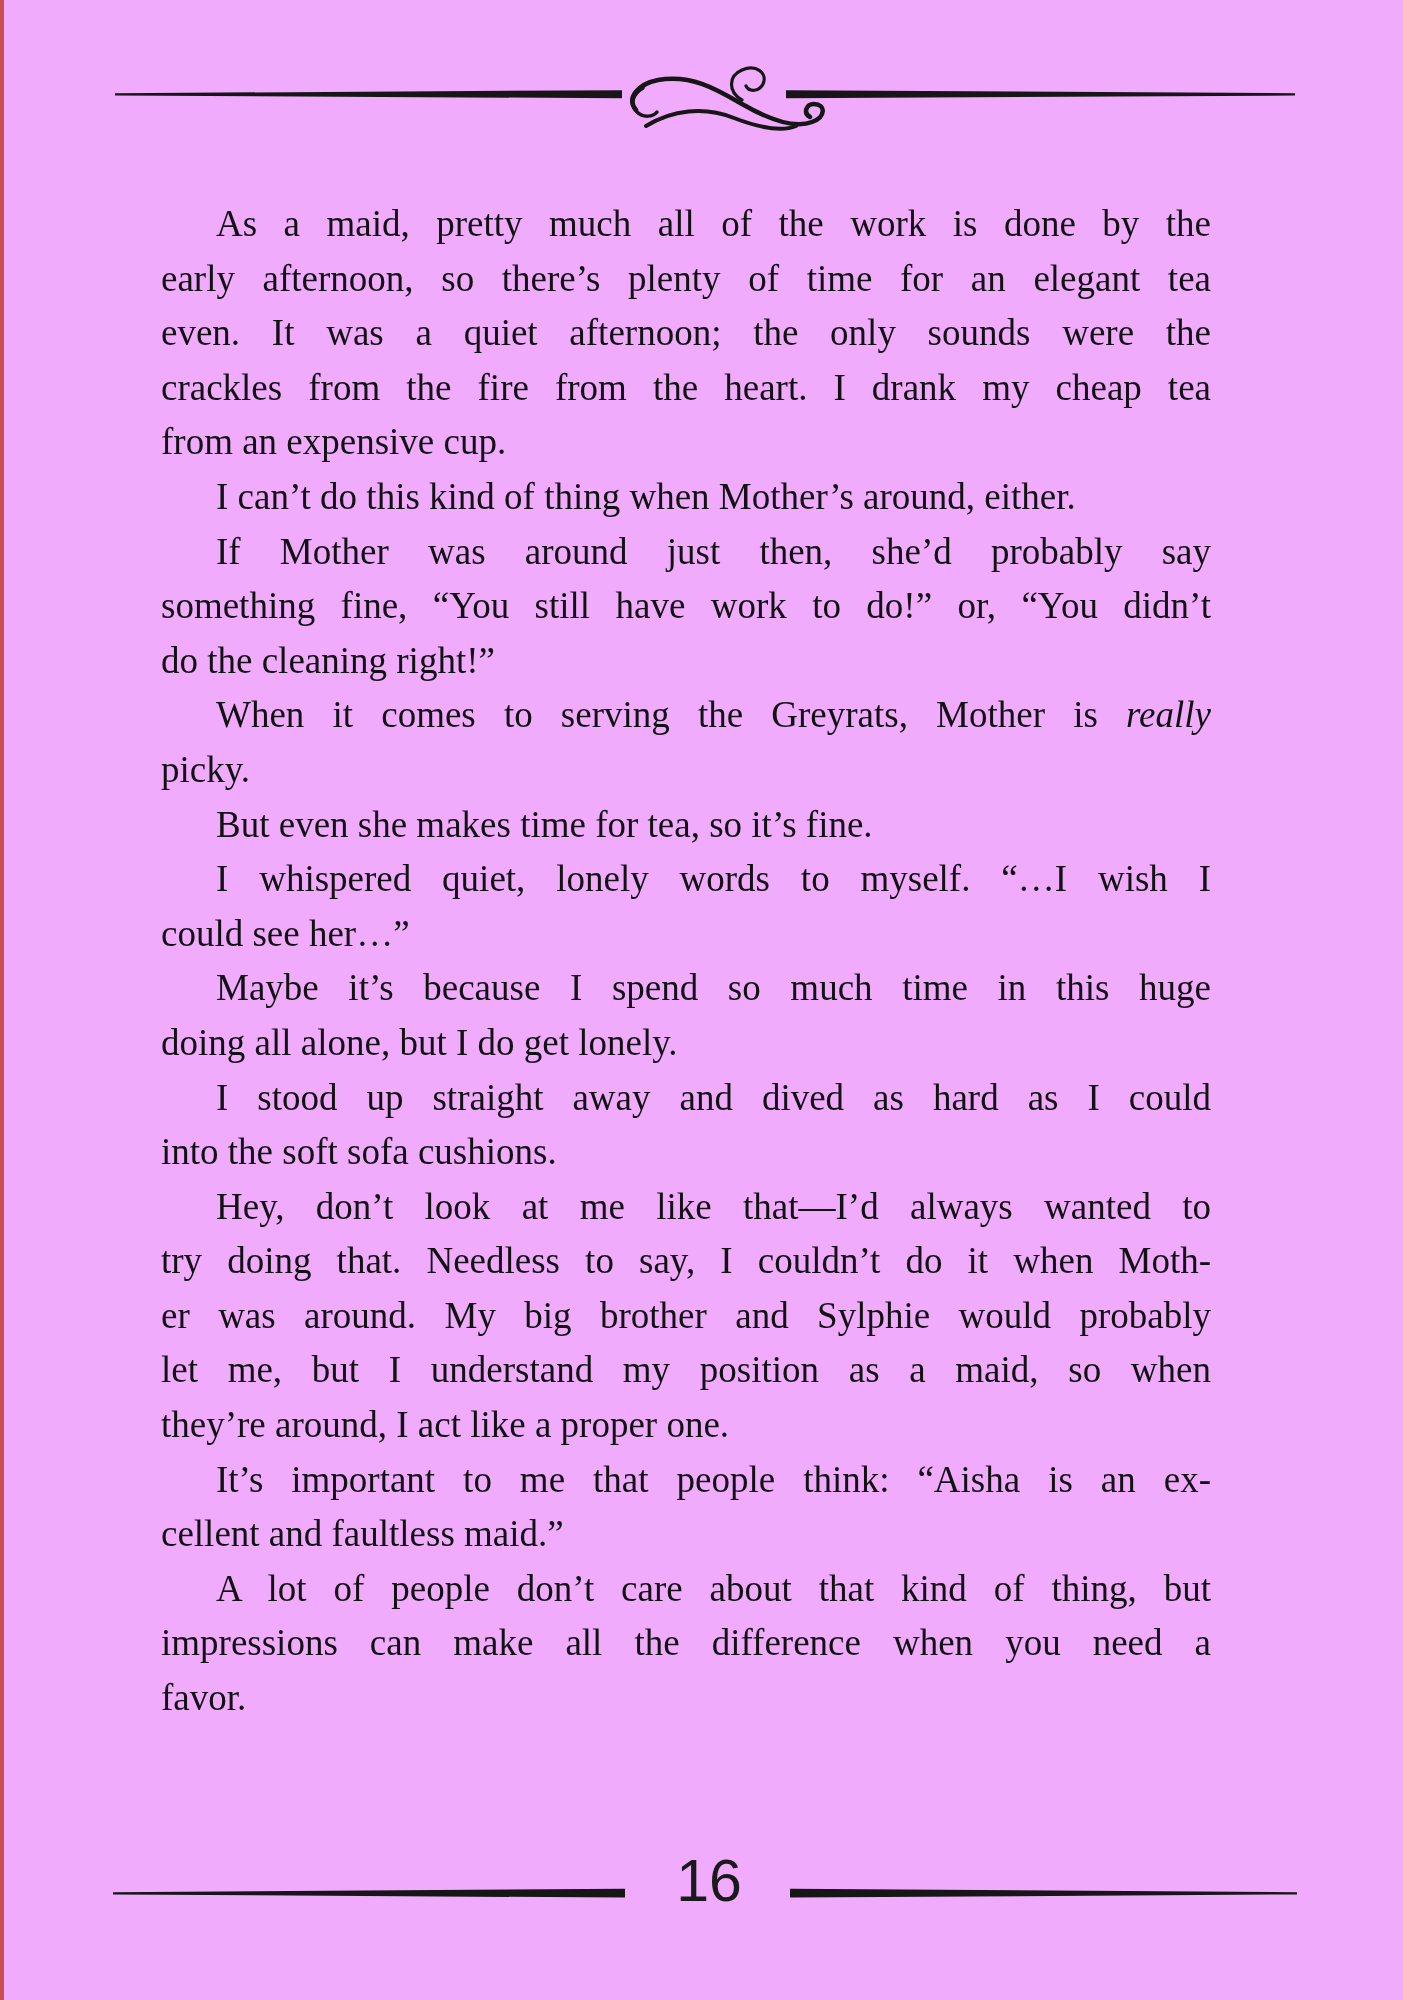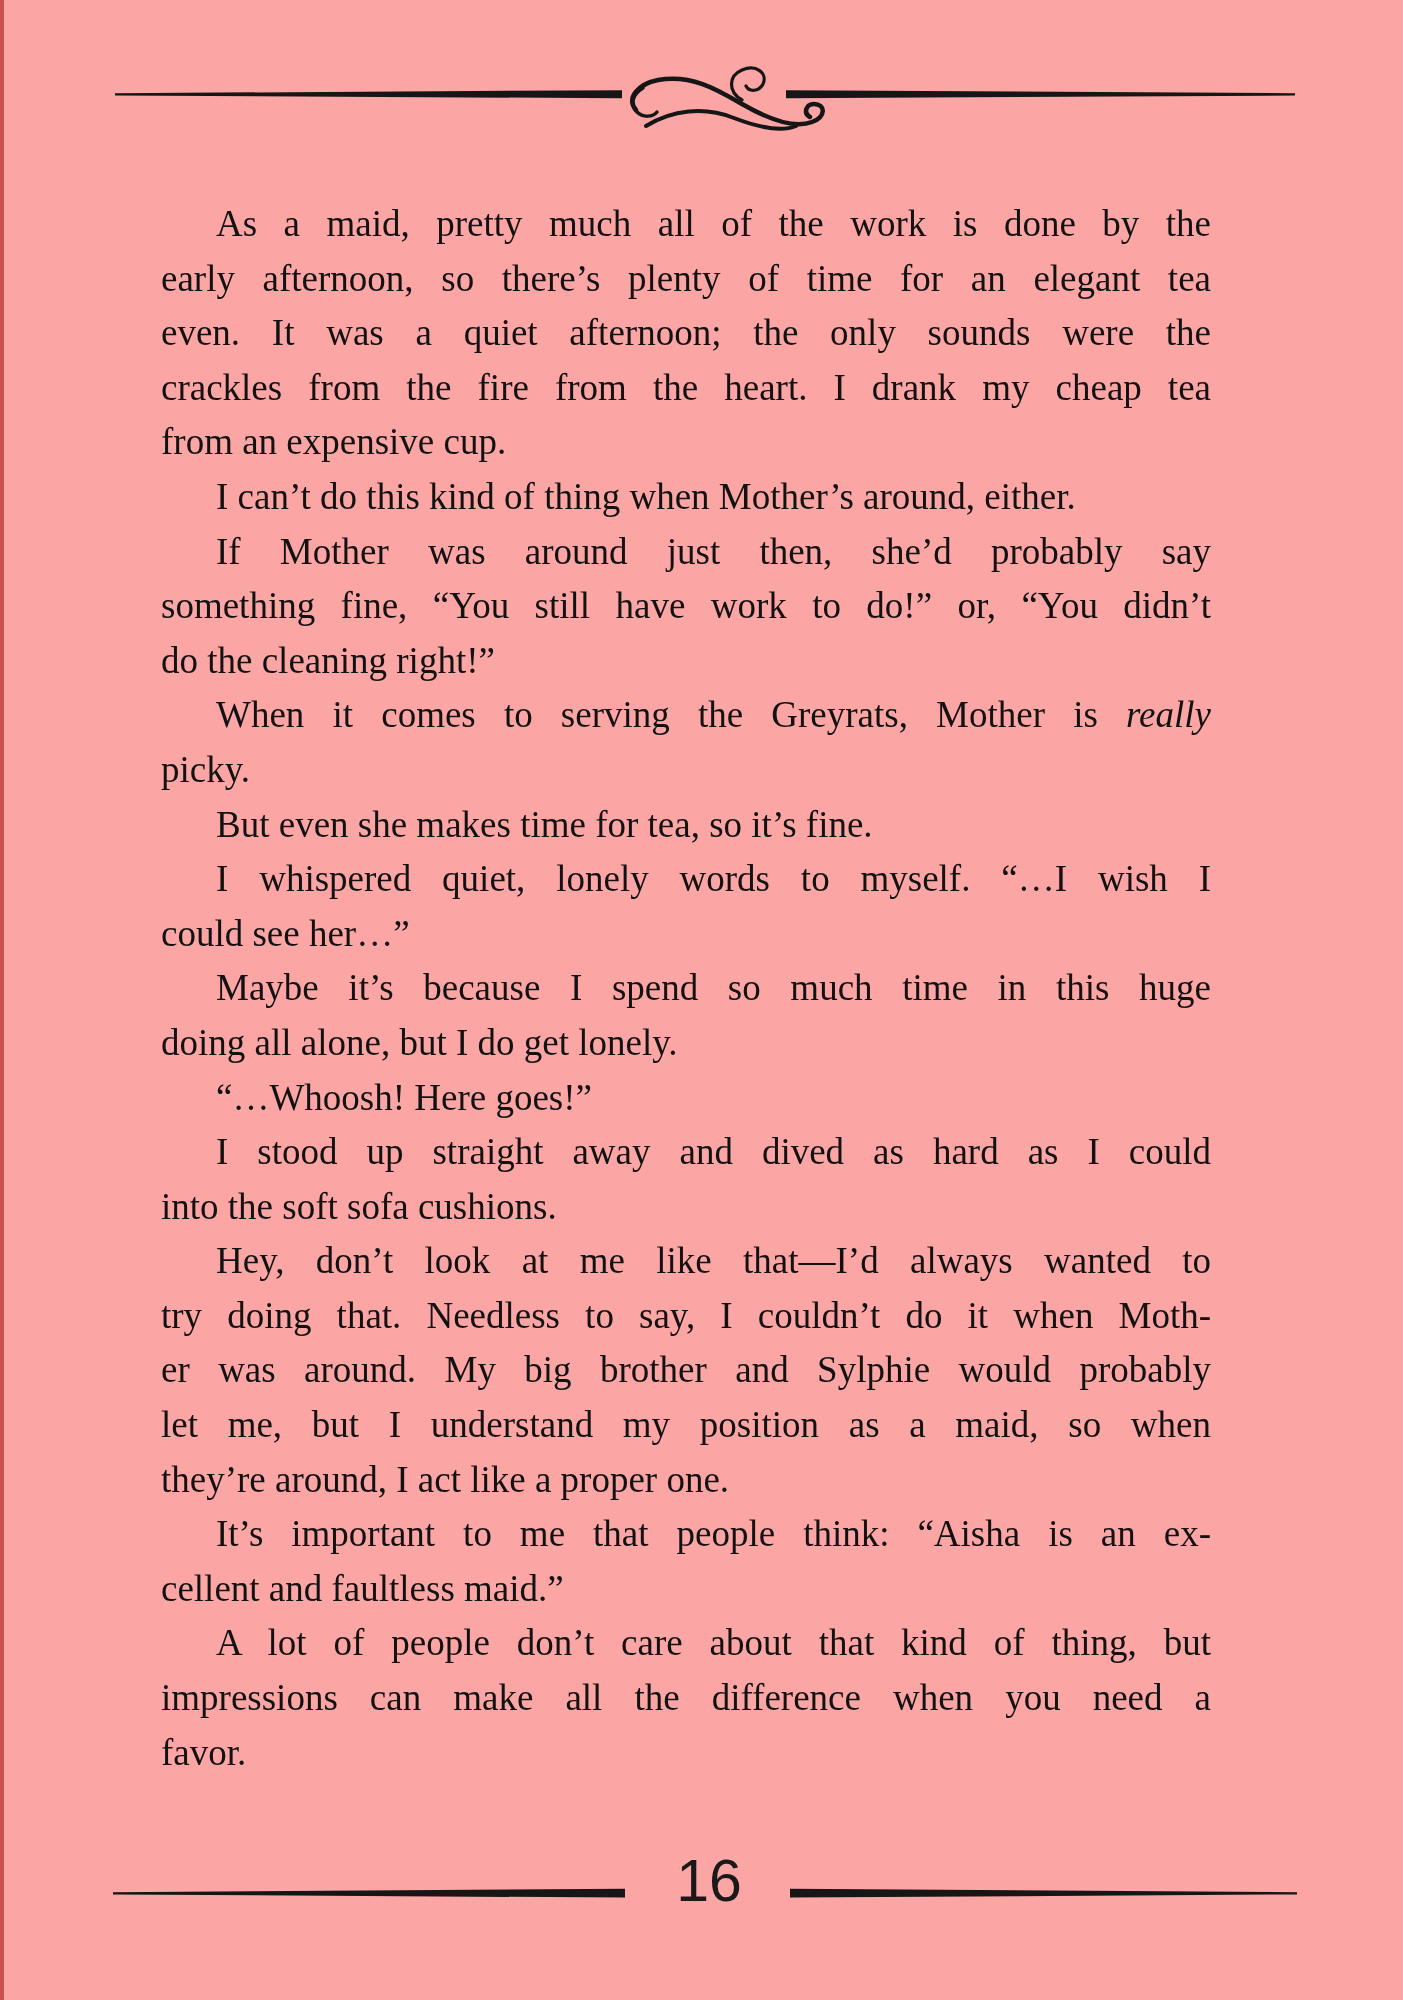--- a/index.html
+++ b/index.html
@@ -58,21 +58,21 @@
     text-align: center;
     font-family: "Liberation Sans", sans-serif;
     font-size: 59px;
     line-height: 45px;
     color: #1a1a1a;
   }
 </style>
 </head>
 <body>
 
-<div id="page" style="background: #fca5a5;">
+<div id="page" style="background: #f0abfc;">
 
   <div id="edge-stripe" style="background: rgb(201, 80, 78);"></div>
 
   <svg id="header-divider" viewBox="0 0 1403 170" xmlns="http://www.w3.org/2000/svg">
     <g>
       <polygon class="rule" points="115,93.2 622,90.2 622,98.2 115,95.6" fill="#161616"></polygon>
       <polygon class="rule" points="786,90.2 1295,93.2 1295,95.6 786,98.2" fill="#161616"></polygon>
     </g>
     <g fill="none" stroke-linecap="round">
       <path class="flourish" stroke-width="4.5" d="M 636,110 C 626,98 638,84 658,80 C 692,74 718,90 742,104 C 768,119 794,129 812,122 C 826,117 826,104 814,104 C 806,104 803,113 810,117" stroke="#161616"></path>
@@ -92,21 +92,20 @@
       <div class="line indent">If Mother was around just then, she’d probably say</div>
       <div class="line">something fine, “You still have work to do!” or, “You didn’t</div>
       <div class="line last">do the cleaning right!”</div>
       <div class="line indent">When it comes to serving the Greyrats, Mother is <em>really</em></div>
       <div class="line last">picky.</div>
       <div class="line indent last">But even she makes time for tea, so it’s fine.</div>
       <div class="line indent">I whispered quiet, lonely words to myself. “…I wish I</div>
       <div class="line last">could see her…”</div>
       <div class="line indent">Maybe it’s because I spend so much time in this huge</div>
       <div class="line last">doing all alone, but I do get lonely.</div>
-      <div class="line indent last">“…Whoosh! Here goes!”</div>
       <div class="line indent">I stood up straight away and dived as hard as I could</div>
       <div class="line last">into the soft sofa cushions.</div>
       <div class="line indent">Hey, don’t look at me like that—I’d always wanted to</div>
       <div class="line">try doing that. Needless to say, I couldn’t do it when Moth-</div>
       <div class="line">er was around. My big brother and Sylphie would probably</div>
       <div class="line">let me, but I understand my position as a maid, so when</div>
       <div class="line last">they’re around, I act like a proper one.</div>
       <div class="line indent">It’s important to me that people think: “Aisha is an ex-</div>
       <div class="line last">cellent and faultless maid.”</div>
       <div class="line indent">A lot of people don’t care about that kind of thing, but</div>

